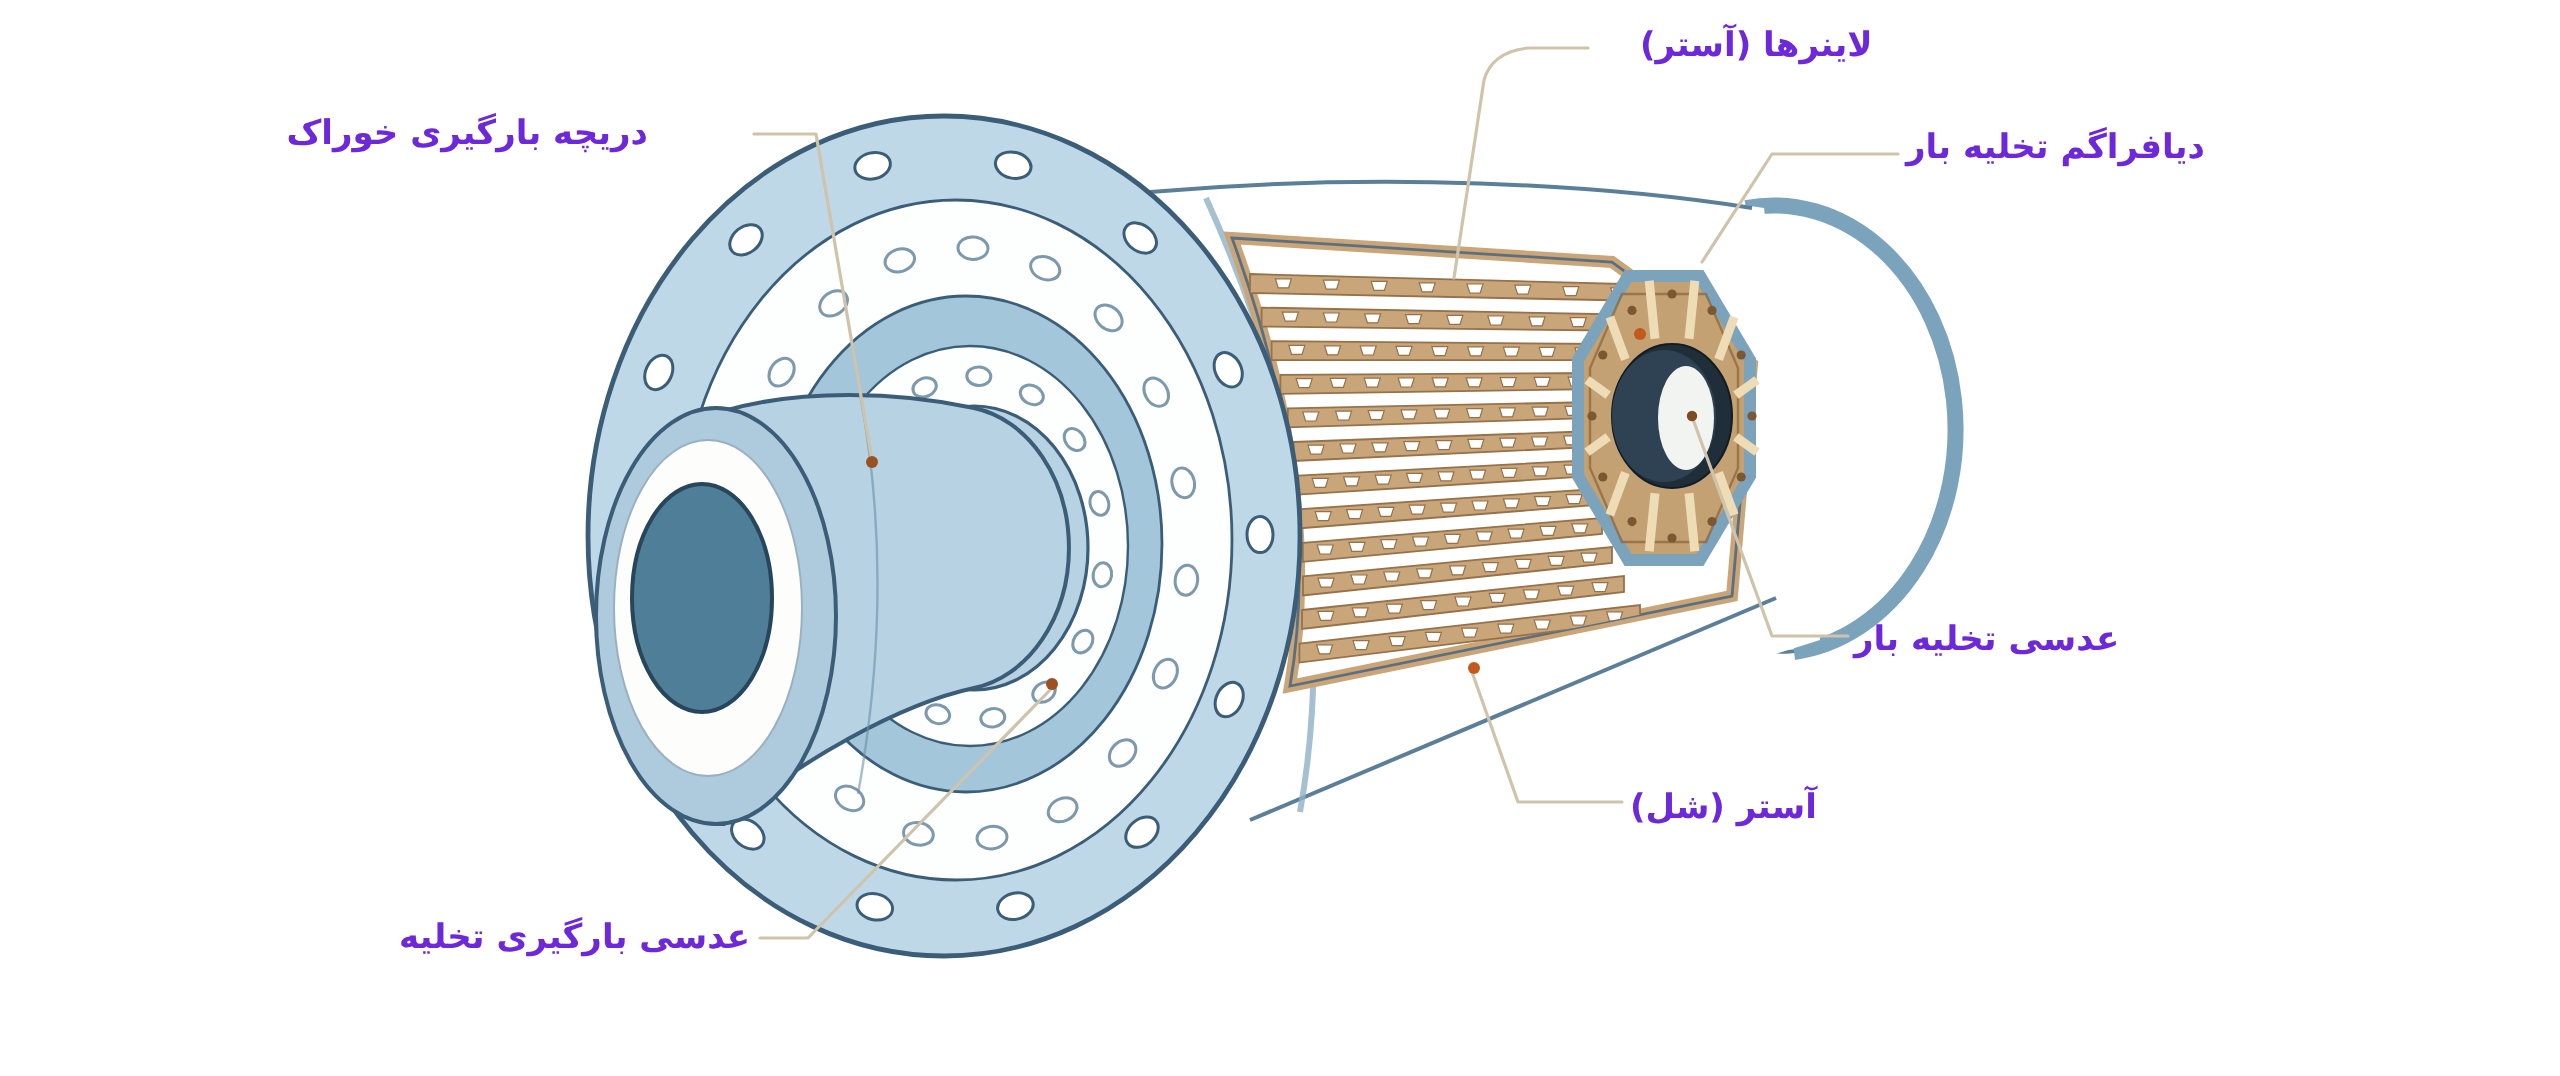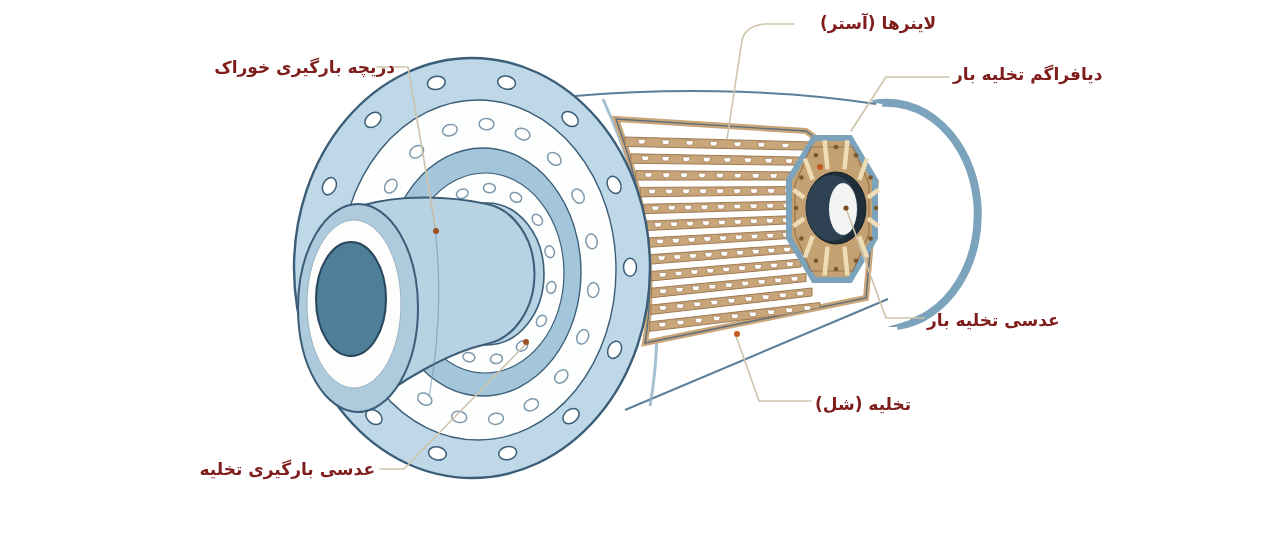--- a/index.html
+++ b/index.html
@@ -1,20 +1,20 @@
 <!DOCTYPE html>
 <html lang="fa"><head>
 <meta charset="utf-8">
 <style>
   html,body{margin:0;padding:0;background:#ffffff;}
   .stage{position:relative;width:1280px;height:538px;background:#fff;overflow:hidden;
          font-family:"DejaVu Sans","Liberation Sans",sans-serif;}
   .stage svg{position:absolute;left:0;top:0;}
   .lbl{position:absolute;direction:rtl;white-space:nowrap;font-weight:bold;
-       font-size:17px;line-height:22px;color:#7f1d1d;}
+       font-size:17px;line-height:22px;color:#6d28d9;}
 </style>
 </head>
 <body>
 
 <div class="stage">
 
 <svg width="1280" height="538" viewBox="0 0 1280 538">
   <defs>
     <clipPath id="cutclip">
       <path d="M616,119 L806,131 L876,182 L866,298 L645,343 Q662,245 616,119 Z"></path>
@@ -262,19 +262,19 @@
     <path d="M924,318 L886,318 L847,211"></path>
     <path d="M736,336 L759,401 L811,401"></path>
     <path d="M380,469 L404,469 L526,344"></path>
     <circle cx="436" cy="231" r="3" fill="#9c5220" stroke="none"></circle>
     <circle cx="846" cy="208" r="2.6" fill="#7d4a22" stroke="none"></circle>
     <circle cx="737" cy="334" r="3" fill="#c25a20" stroke="none"></circle>
     <circle cx="526" cy="342" r="3" fill="#9c5220" stroke="none"></circle>
   </g>
 </svg>
 
-  <div class="lbl" style="right:885px;top:56px">دریچه بارگیری خوراک</div>
+  <div class="lbl" style="right:956px;top:56px">دریچه بارگیری خوراک</div>
   <div class="lbl" style="left:820px;top:12px">لاینرها (آستر)</div>
   <div class="lbl" style="left:953px;top:63px">دیافراگم تخلیه بار</div>
   <div class="lbl" style="left:927px;top:309px">عدسی تخلیه بار</div>
-  <div class="lbl" style="left:815px;top:393px">تخلیه (شل)</div>
+  <div class="lbl" style="left:815px;top:393px">آستر (شل)</div>
   <div class="lbl" style="right:905px;top:458px">عدسی بارگیری تخلیه</div>
 </div>
 
 </body></html>

